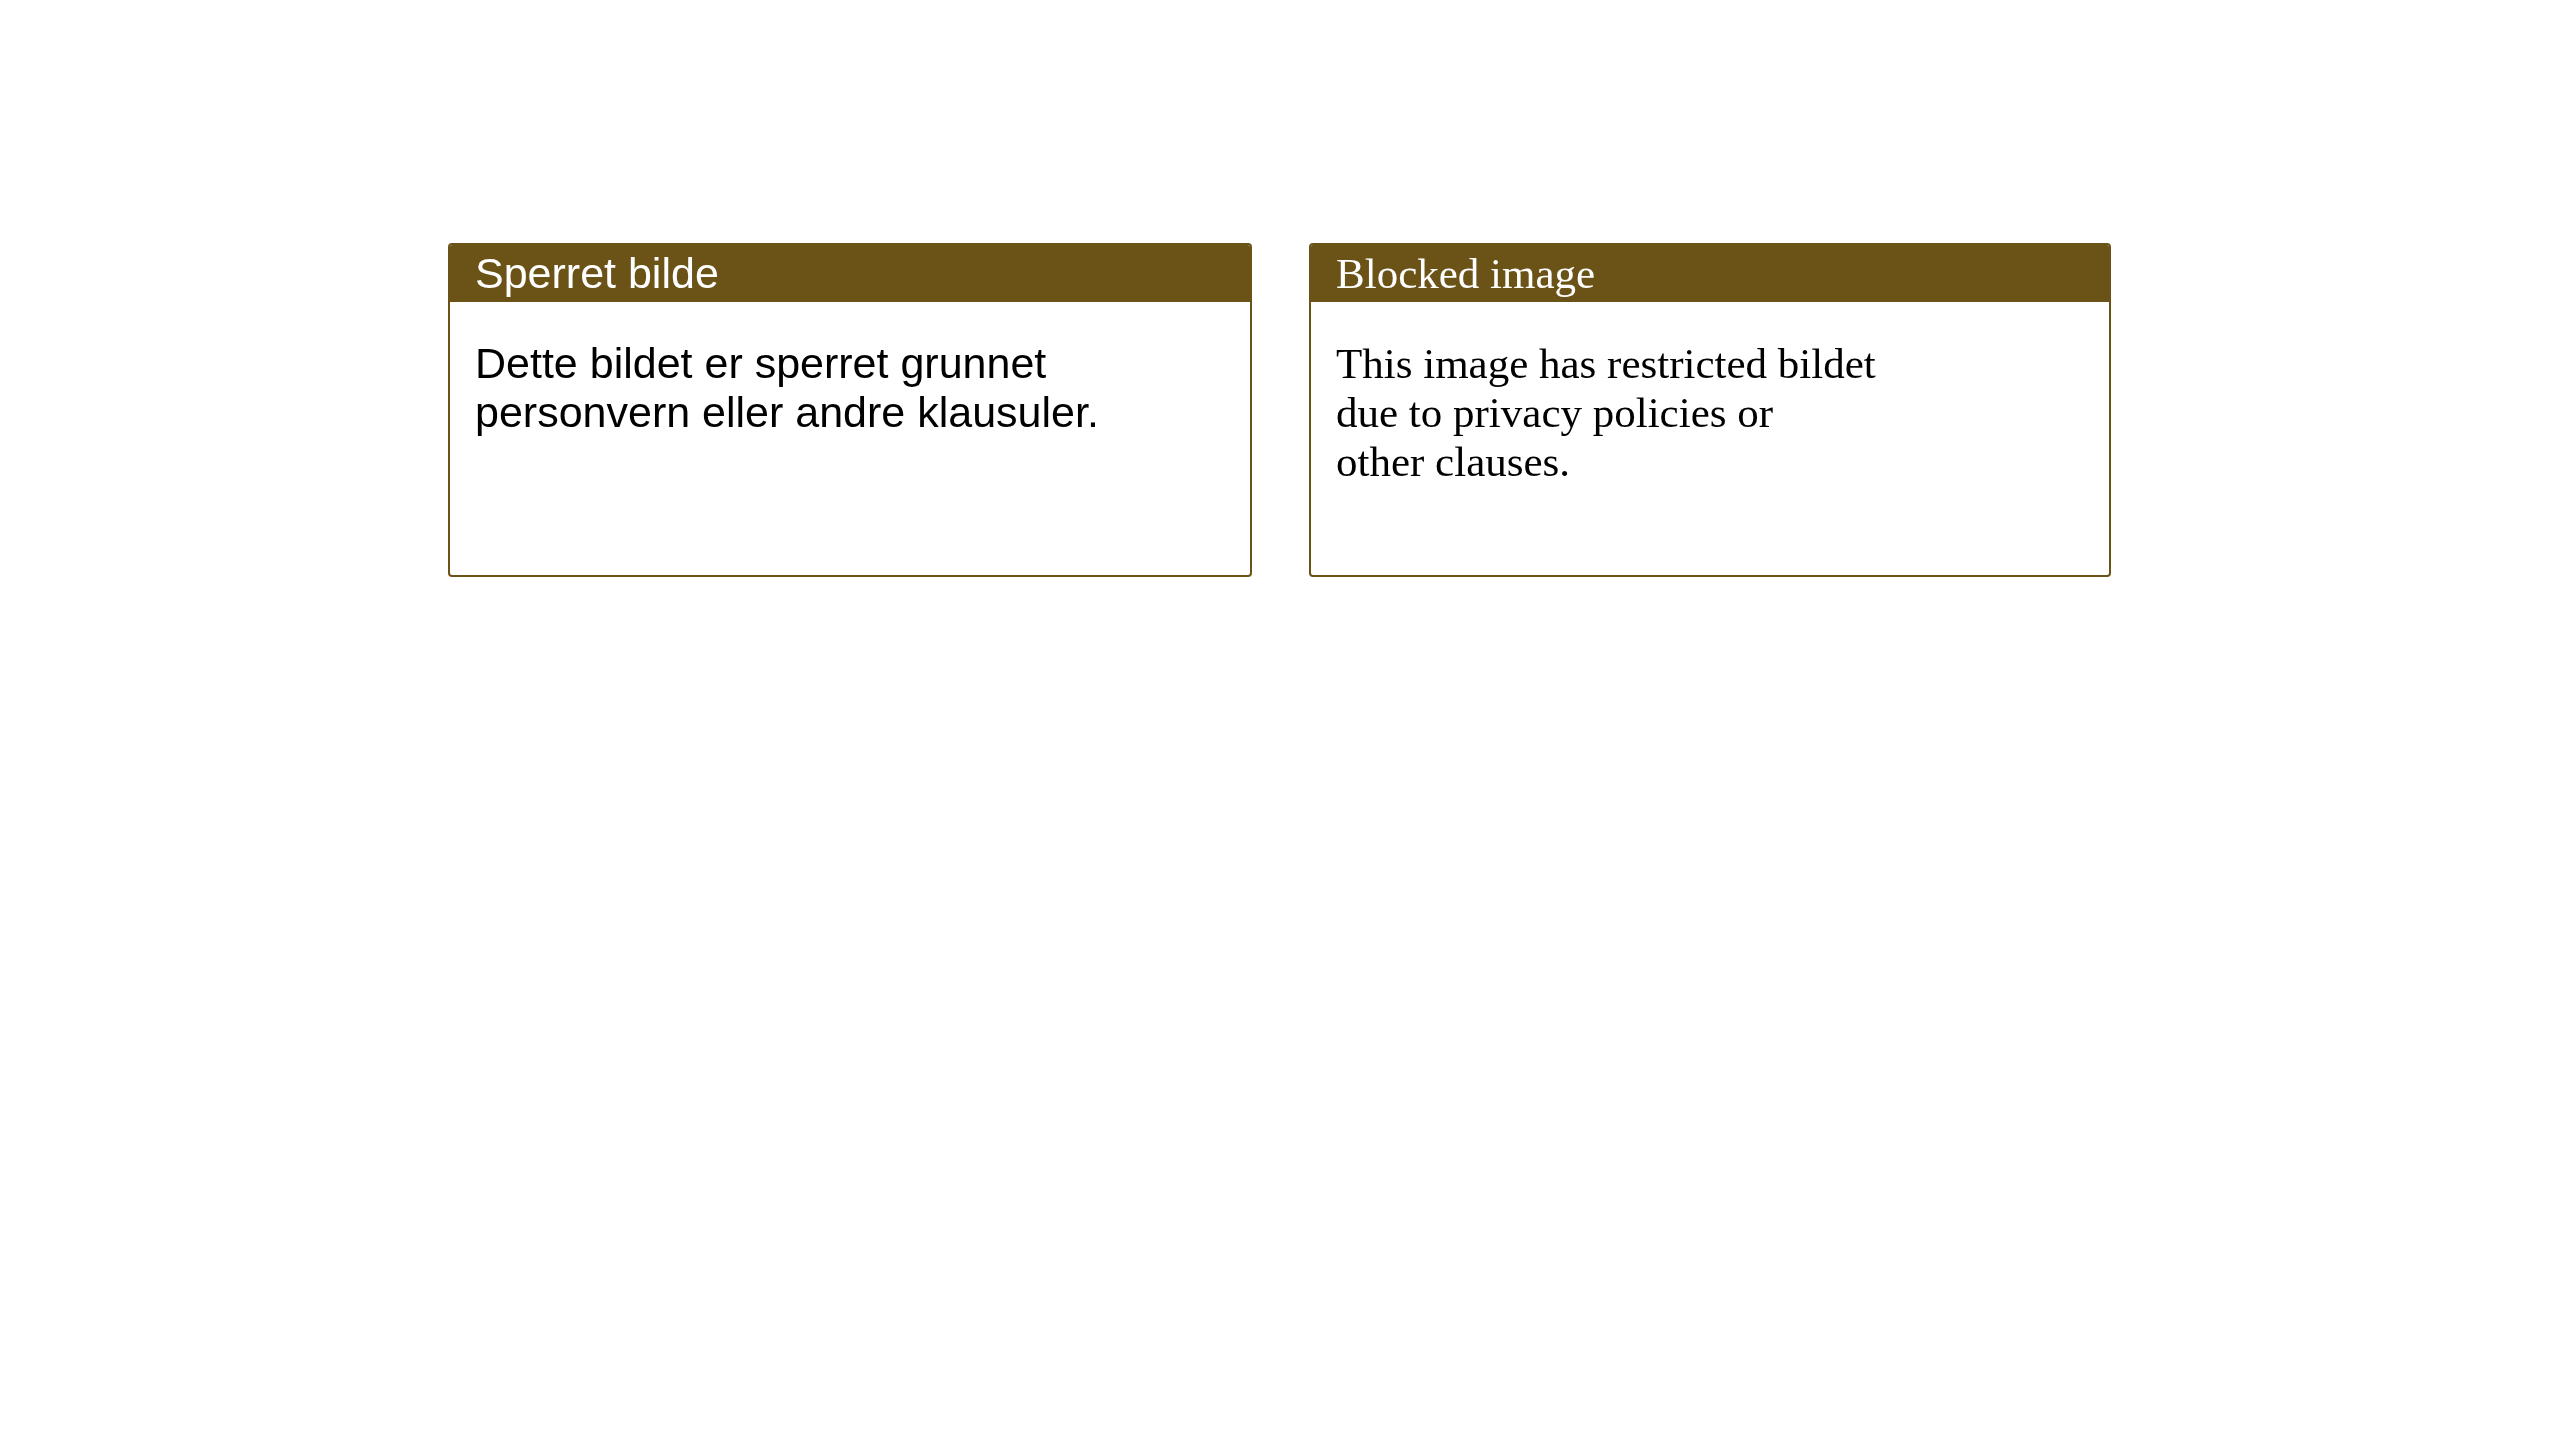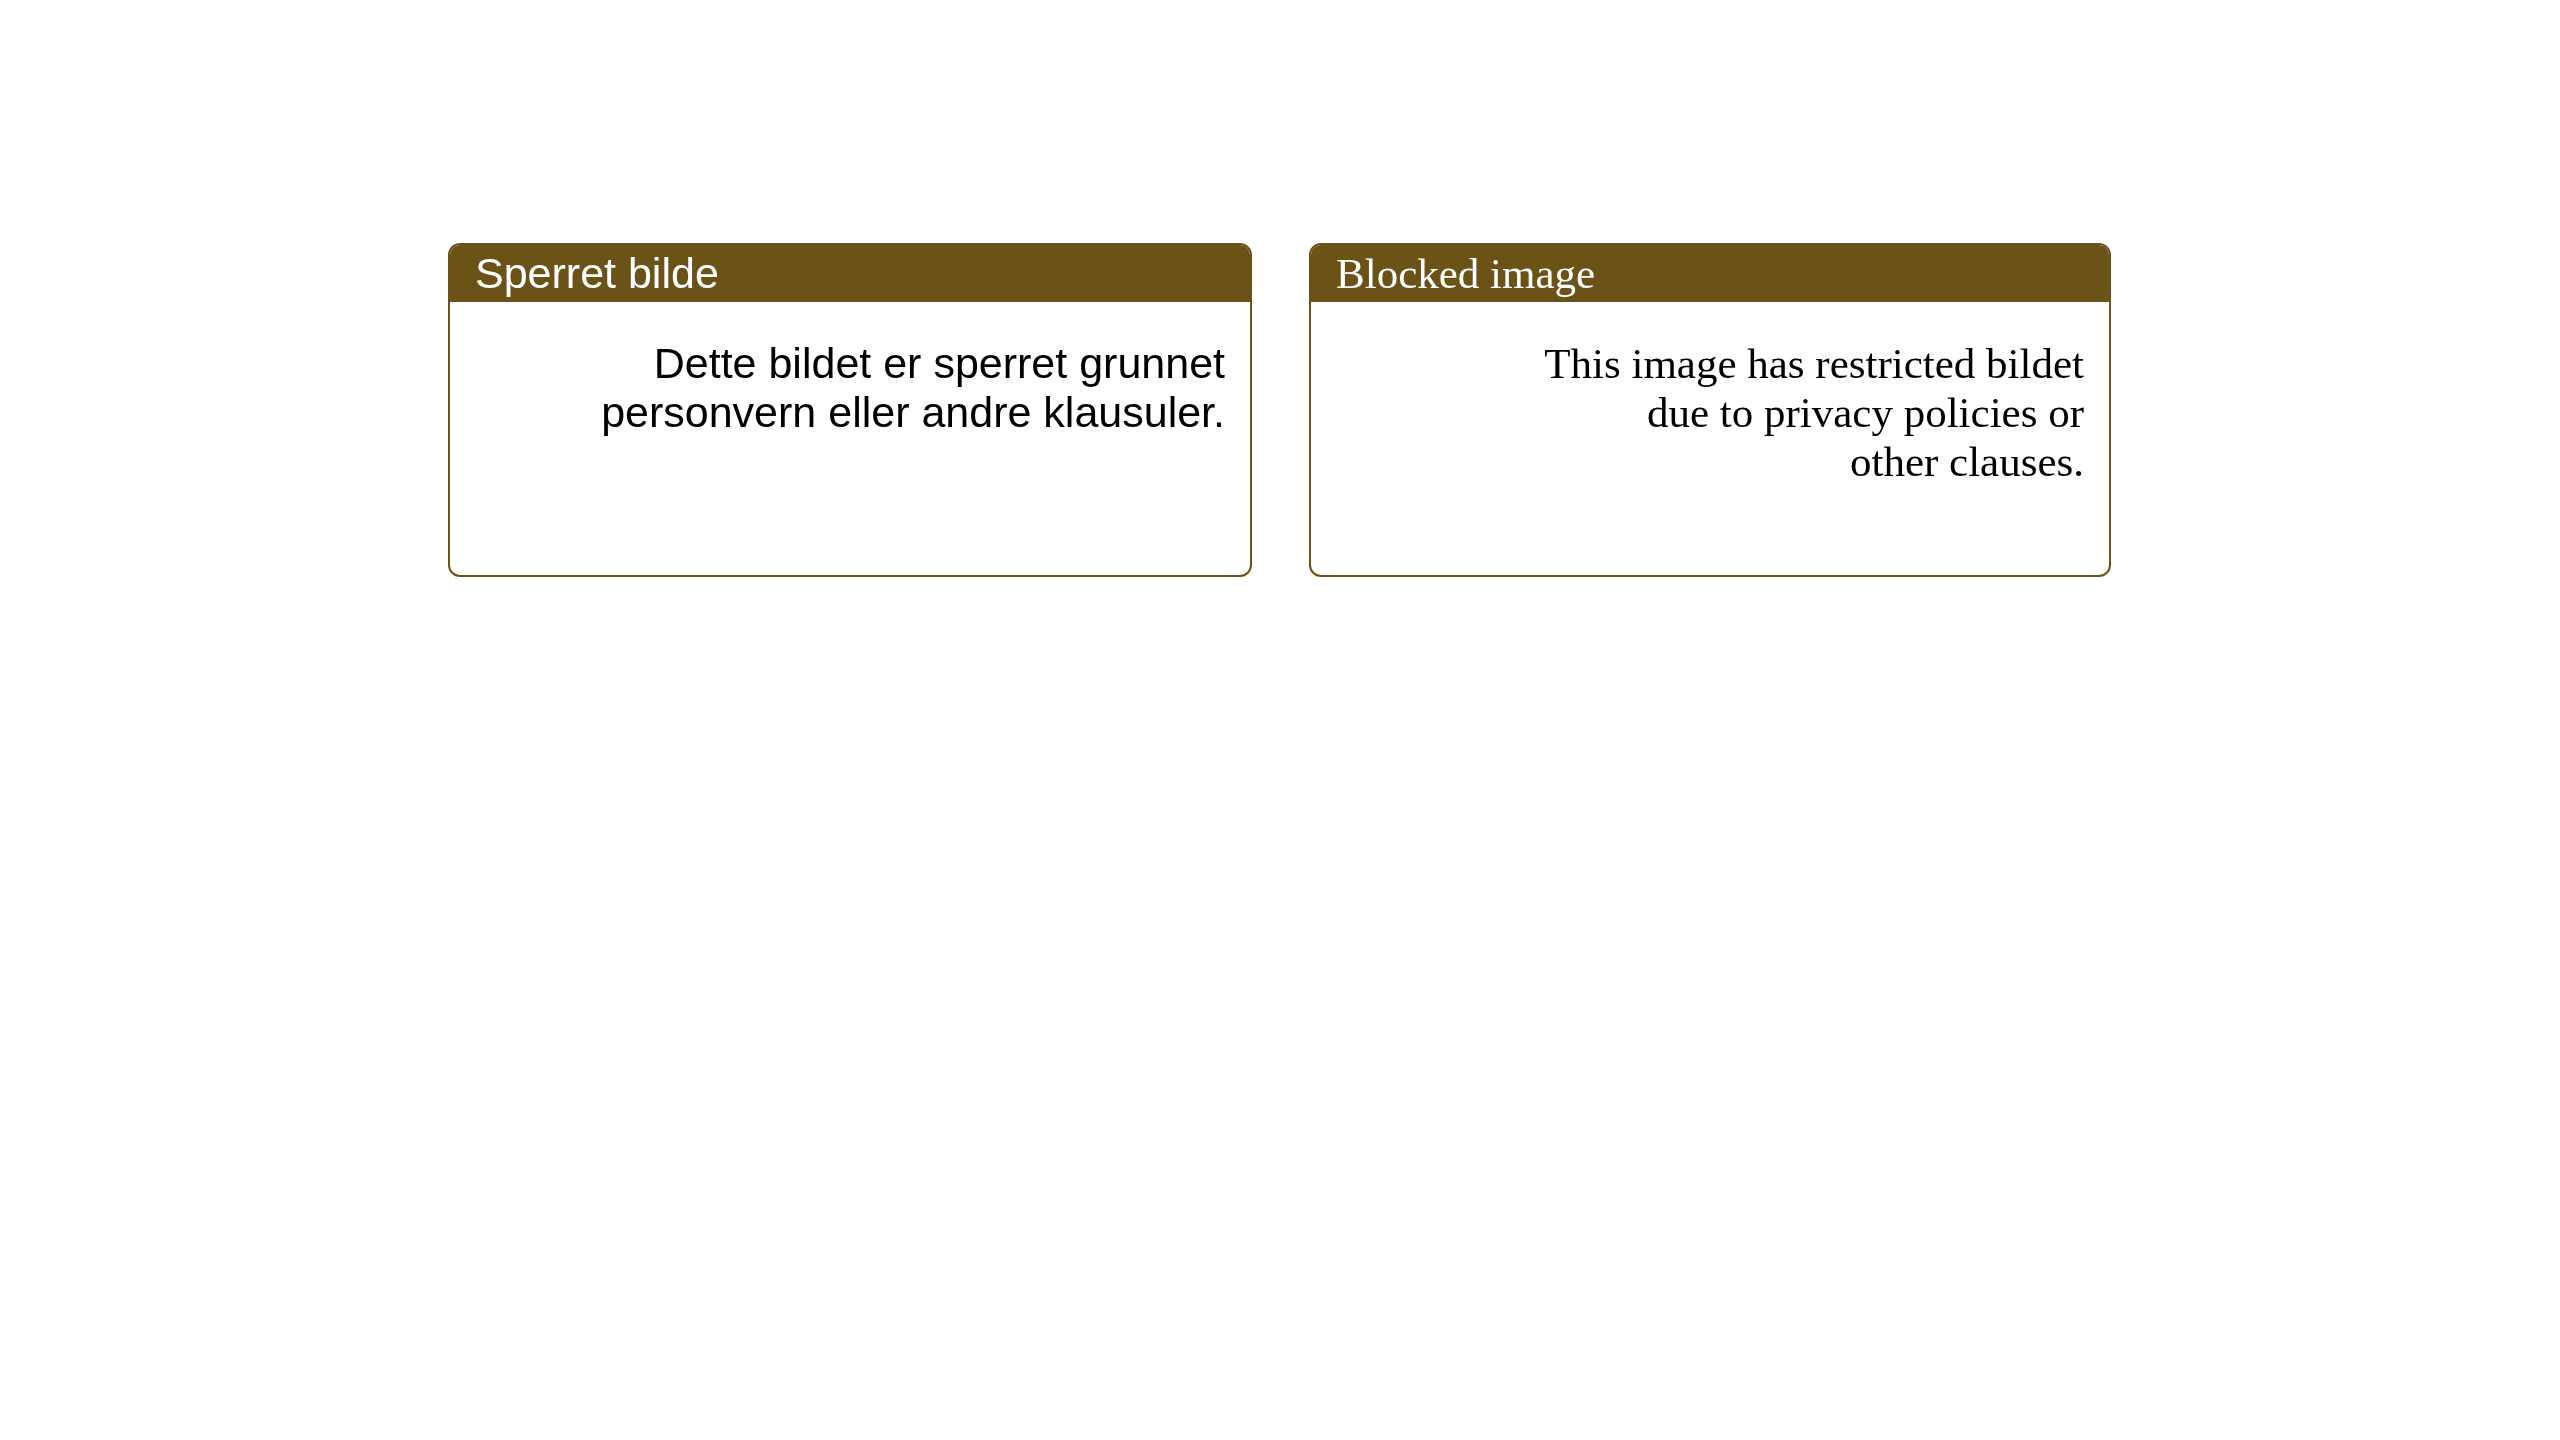--- a/index.html
+++ b/index.html
@@ -22,21 +22,21 @@
     height: 1440px;
     background: var(--page-bg);
     overflow: hidden;
   }
   .card {
     position: absolute;
     top: 243px;
     height: 334px;
     background: var(--card-bg);
     border: 2.5px solid var(--accent-brown);
-    border-radius: 12px;
+    border-radius: 4px;
     overflow: hidden;
   }
   .card-norwegian { left: 448px;  width: 804px; }
   .card-english   { left: 1309px; width: 802px; font-family: Liberation Serif, serif; }
   .card-header {
     height: 57px;
     background: var(--accent-brown);
     display: flex;
     align-items: center;
     padding: 0 25px;
@@ -47,21 +47,20 @@
     line-height: 1;
     white-space: nowrap;
     letter-spacing: 0;
   }
   .card-body {
     padding: 37px 25px 0 25px;
     color: var(--body-text);
     font-size: 43px;
     line-height: 49px;
     white-space: pre-line;
-    text-align: right;
   }
 </style>
 </head>
 <body>
 
 <div class="canvas">
 
   <div class="card card-norwegian">
     <div class="card-header">
       <span class="card-title">Sperret bilde</span>

